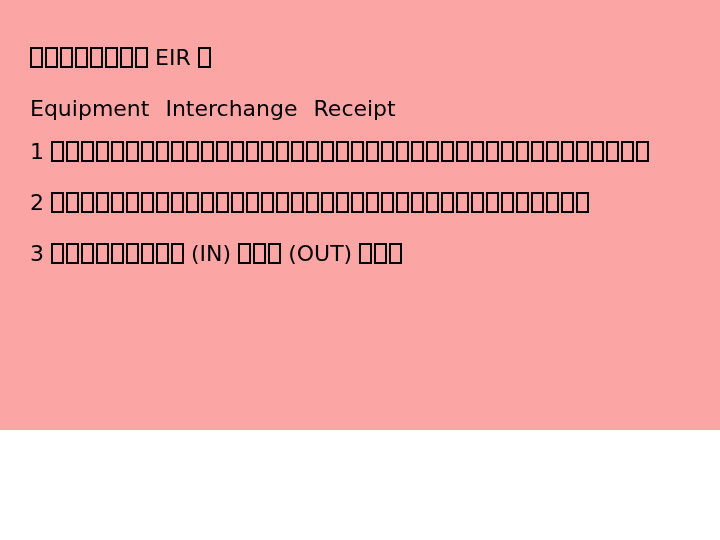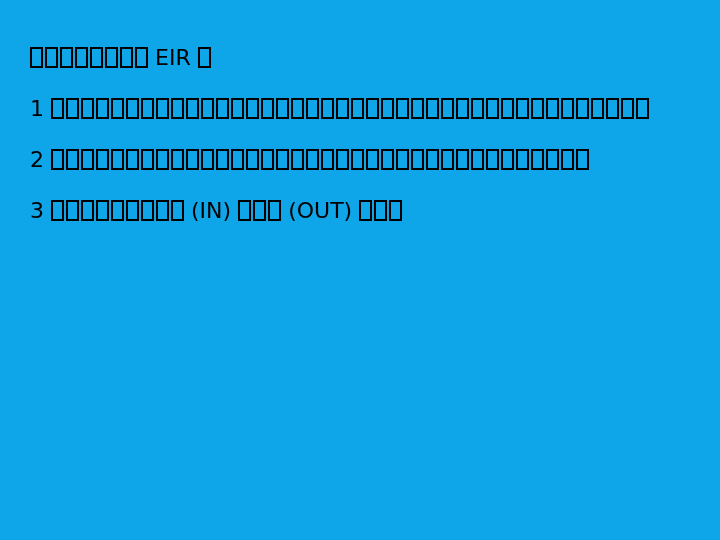--- a/index.html
+++ b/index.html
@@ -10,22 +10,22 @@
     width: 720px;
     height: 540px;
     background: #ffffff;
     font-family: "DejaVu Sans", "Liberation Sans", sans-serif;
     overflow: hidden;
   }
 
   #slide {
     position: relative;
     width: 720px;
-    height: 540px;
-    background: #0ea5e9;
+    height: 430px;
+    background: #fca5a5;
     box-sizing: border-box;
   }
 
   .text-block {
     position: absolute;
     left: 30px;
     top: 36px;
     width: 670px;
   }
 
@@ -69,17 +69,18 @@
   }
   .gap { display: inline-block; width: 7px; }
   .wide-gap { display: inline-block; width: 16px; }
 </style>
 </head>
 <body>
 
 <div id="slide">
   <div class="text-block" id="text-block">
       <div class="line"><span class="tofu-run"><span class="tofu"></span><span class="tofu"></span><span class="tofu"></span><span class="tofu"></span><span class="tofu"></span><span class="tofu"></span><span class="tofu"></span><span class="tofu"></span></span><span class="gap"></span><span class="latin">EIR</span><span class="gap"></span><span class="tofu-run"><span class="tofu"></span></span></div>
+      <div class="line"><span class="latin">Equipment</span><span class="wide-gap"></span><span class="latin">Interchange</span><span class="wide-gap"></span><span class="latin">Receipt</span></div>
       <div class="line"><span class="num">1</span><span class="gap"></span><span class="tofu-run"><span class="tofu"></span><span class="tofu"></span><span class="tofu"></span><span class="tofu"></span><span class="tofu"></span><span class="tofu"></span><span class="tofu"></span><span class="tofu"></span><span class="tofu"></span><span class="tofu"></span><span class="tofu"></span><span class="tofu"></span><span class="tofu"></span><span class="tofu"></span><span class="tofu"></span><span class="tofu"></span><span class="tofu"></span><span class="tofu"></span><span class="tofu"></span><span class="tofu"></span><span class="tofu"></span><span class="tofu"></span><span class="tofu"></span><span class="tofu"></span><span class="tofu"></span><span class="tofu"></span><span class="tofu"></span><span class="tofu"></span><span class="tofu"></span><span class="tofu"></span><span class="tofu"></span><span class="tofu"></span><span class="tofu"></span><span class="tofu"></span><span class="tofu"></span><span class="tofu"></span><span class="tofu"></span><span class="tofu"></span><span class="tofu"></span><span class="tofu"></span></span></div>
       <div class="line"><span class="num">2</span><span class="gap"></span><span class="tofu-run"><span class="tofu"></span><span class="tofu"></span><span class="tofu"></span><span class="tofu"></span><span class="tofu"></span><span class="tofu"></span><span class="tofu"></span><span class="tofu"></span><span class="tofu"></span><span class="tofu"></span><span class="tofu"></span><span class="tofu"></span><span class="tofu"></span><span class="tofu"></span><span class="tofu"></span><span class="tofu"></span><span class="tofu"></span><span class="tofu"></span><span class="tofu"></span><span class="tofu"></span><span class="tofu"></span><span class="tofu"></span><span class="tofu"></span><span class="tofu"></span><span class="tofu"></span><span class="tofu"></span><span class="tofu"></span><span class="tofu"></span><span class="tofu"></span><span class="tofu"></span><span class="tofu"></span><span class="tofu"></span><span class="tofu"></span><span class="tofu"></span><span class="tofu"></span><span class="tofu"></span></span></div>
       <div class="line"><span class="num">3</span><span class="gap"></span><span class="tofu-run"><span class="tofu"></span><span class="tofu"></span><span class="tofu"></span><span class="tofu"></span><span class="tofu"></span><span class="tofu"></span><span class="tofu"></span><span class="tofu"></span><span class="tofu"></span></span><span class="gap"></span><span class="latin">(IN)</span><span class="gap"></span><span class="tofu-run"><span class="tofu"></span><span class="tofu"></span><span class="tofu"></span></span><span class="gap"></span><span class="latin">(OUT)</span><span class="gap"></span><span class="tofu-run"><span class="tofu"></span><span class="tofu"></span><span class="tofu"></span></span></div>
     </div>
 </div>
 
 </body></html>

